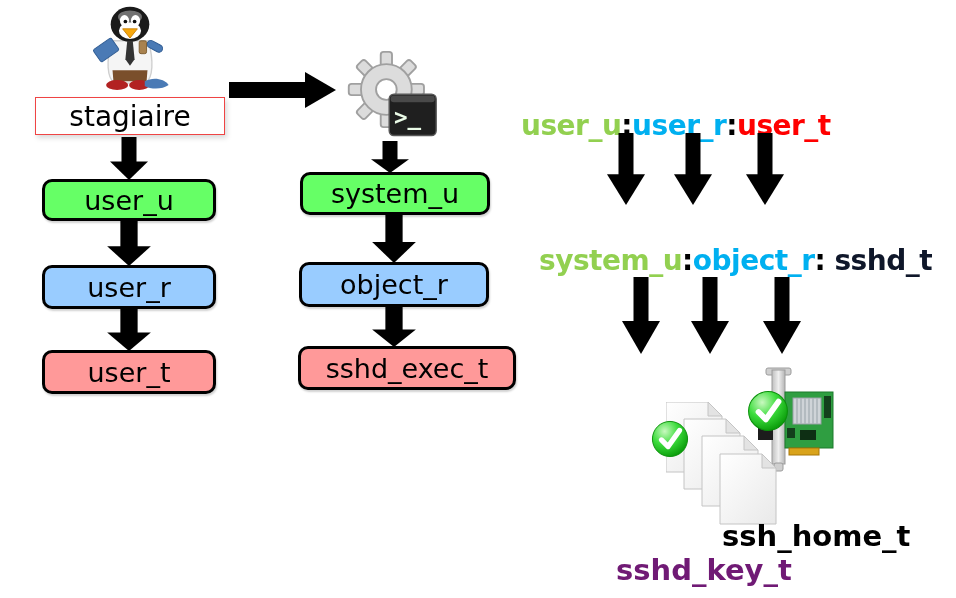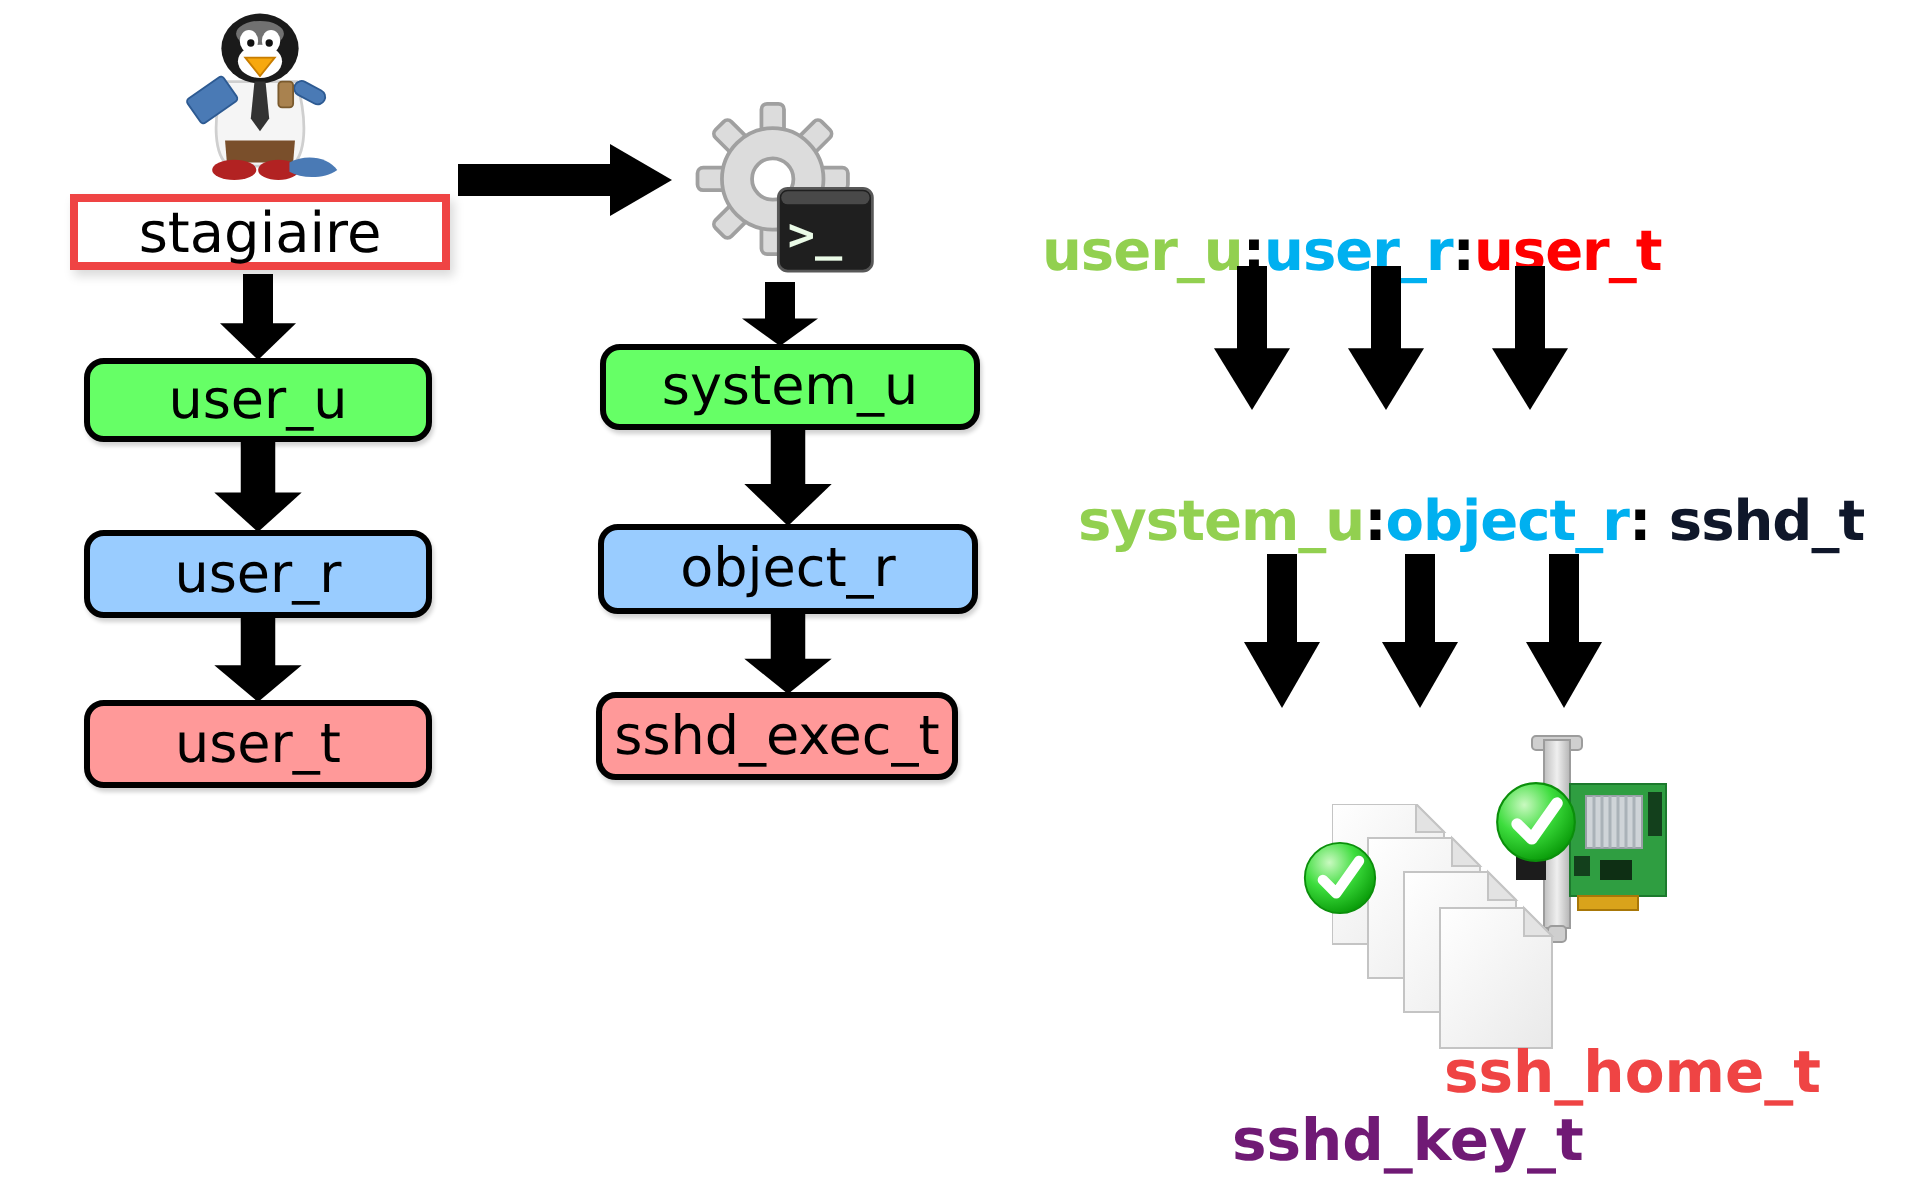--- a/index.html
+++ b/index.html
@@ -7,21 +7,21 @@
     position:relative;width:956px;height:598px;background:#ffffff;overflow:hidden;
     font-family:"DejaVu Sans","Liberation Sans",sans-serif;color:#000;
   }
   .box{
     position:absolute;border:3px solid #000;border-radius:10px;
     display:flex;align-items:center;justify-content:center;
     font-size:27px;line-height:1;box-shadow:1px 2px 2px rgba(0,0,0,0.18);
     box-sizing:border-box;
   }
   .label-box{
-    position:absolute;background:#fff;border:4px solid #ef4444;
+    position:absolute;background:#fff;border:1px solid #ef4444;
     display:flex;align-items:center;justify-content:center;
     font-size:28px;box-shadow:2px 3px 5px rgba(0,0,0,0.15);
     box-sizing:border-box;
   }
   .ctx-line{
     position:absolute;font-weight:bold;font-size:28px;line-height:1;
     white-space:pre;letter-spacing:-0.5px;text-align:center;
   }
   .obj-label{
     position:absolute;font-weight:bold;font-size:29px;line-height:1;white-space:nowrap;
@@ -164,21 +164,21 @@
     <span>object_r</span>
   </div>
 
   <div class="arrow" style="left:371px;top:306px;width:46px;height:41px">
     <svg viewBox="0 0 40 70" preserveAspectRatio="none">
         <rect x="12.5" y="0" width="15" height="42" fill="#000"></rect>
         <polygon points="1,40 39,40 20,70" fill="#000"></polygon>
       </svg>
   </div>
 
-  <div class="box" style="left: 298px; top: 346px; width: 181px; height: 44px; background-color: rgb(255, 153, 153);">
+  <div class="box" style="left: 298px; top: 346px; width: 218px; height: 44px; background-color: rgb(255, 153, 153);">
     <span>sshd_exec_t</span>
   </div>
 
   <div class="ctx-line" style="left:484px;top:84px">
     <span style="color: rgb(146, 208, 80);">user_u</span><span style="color: rgb(0, 0, 0);">:</span><span style="color: rgb(0, 176, 240);">user_r</span><span style="color: rgb(0, 0, 0);">:</span><span style="color: rgb(255, 0, 0);">user_t</span>
   </div>
 
   <div class="arrow" style="left:606px;top:133px;width:40px;height:72px">
     <svg viewBox="0 0 40 70" preserveAspectRatio="none">
         <rect x="12.5" y="0" width="15" height="42" fill="#000"></rect>
@@ -260,16 +260,16 @@
     </svg>
   </div>
 
   <div class="icon" style="left:747px;top:390px;width:42px;height:42px">
     <svg viewBox="0 0 40 40">
       <circle cx="20" cy="20" r="18.5" fill="url(#gchk)" stroke="#0b8f0b"></circle>
       <path d="M11,21 L18,28 L30,11" fill="none" stroke="#fff" stroke-width="5.5" stroke-linecap="round" stroke-linejoin="round"></path>
     </svg>
   </div>
 
-  <div class="obj-label" style="left: 722px; top: 522px; color: #ef4444;">ssh_home_t</div>
+  <div class="obj-label" style="left: 722px; top: 522px; color: #000000;">ssh_home_t</div>
   <div class="obj-label" style="left: 616px; top: 556px; color: #701a75;">sshd_key_t</div>
 
 </div>
 
 </body></html>

